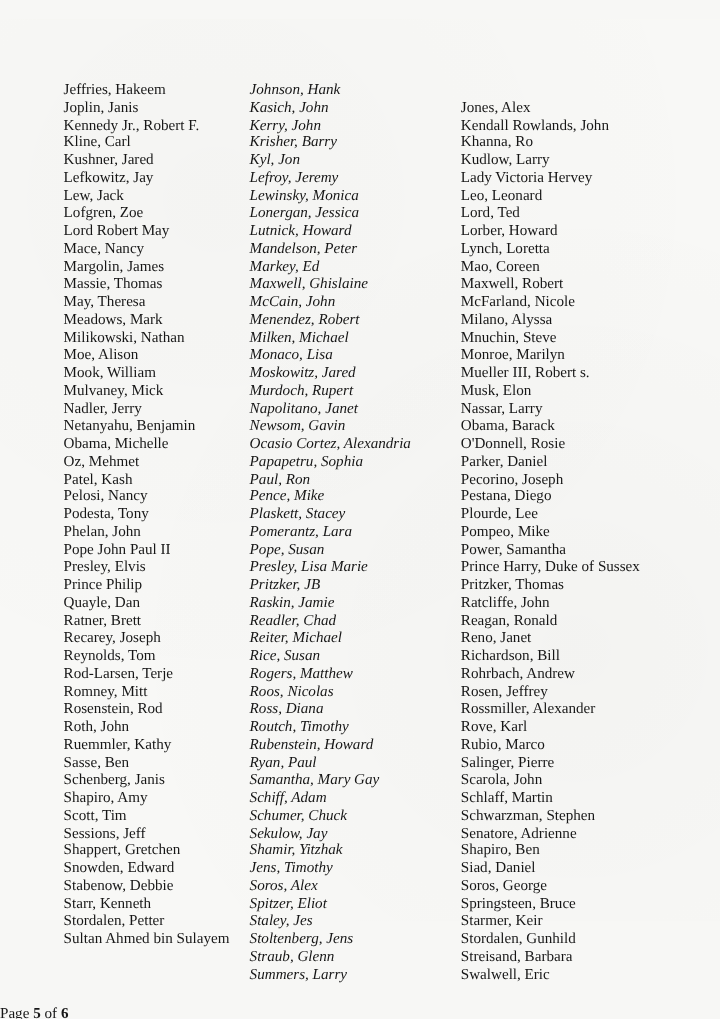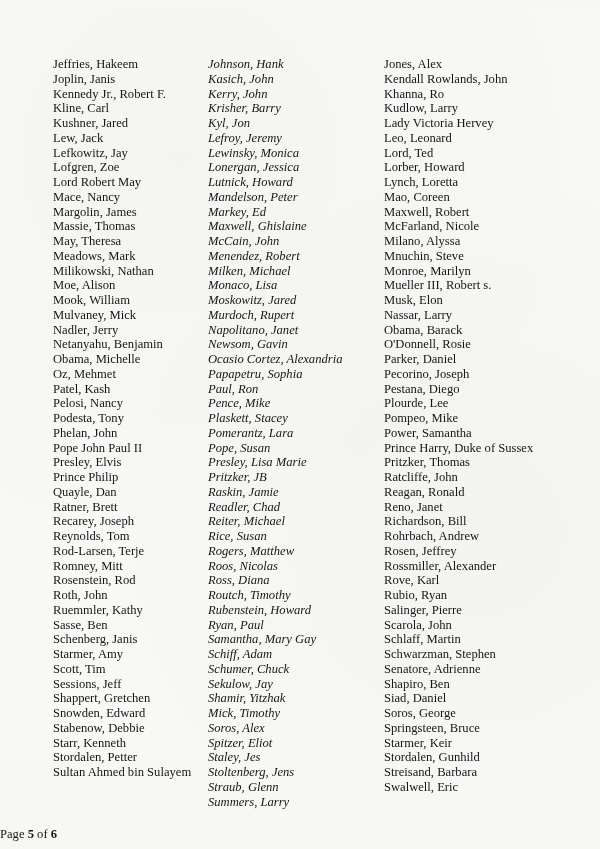--- a/index.html
+++ b/index.html
@@ -5,36 +5,36 @@
   html, body { margin: 0; padding: 0; }
   body {
     width: 600px; height: 849px;
     background: #f7f7f5;
     position: relative;
     overflow: hidden;
     font-family: "Liberation Serif", serif;
     color: #161616;
   }
   .page {
-    position: absolute; left: 0; top: 6px; width: 600px; height: 751px;
+    position: absolute; left: 0; top: 16px; width: 600px; height: 751px;
     background:
       radial-gradient(circle at 30% 20%, rgba(0,0,0,0.015), transparent 60%),
       radial-gradient(circle at 80% 70%, rgba(0,0,0,0.02), transparent 55%),
       #f8f8f6;
   }
   .columns {
     position: absolute;
     top: 51px;
     left: 53px;
     display: flex;
   }
   .col { display: flex; flex-direction: column; }
   .col-1 { width: 155px; }
   .col-2 { width: 176px; font-style: italic; }
-  .col-3 { width: 180px; }
+  .col-3 { width: 180px; justify-content: flex-end; }
   .entry {
     font-size: 12.6px;
     line-height: 14.75px;
     height: 14.75px;
     white-space: nowrap;
     letter-spacing: 0px;
   }
   .footer {
     position: absolute;
     top: 821px;
@@ -47,22 +47,22 @@
 <body>
 
 <div class="page">
   <div class="columns">
     <div class="col col-1">
         <div class="entry">Jeffries, Hakeem</div>
         <div class="entry">Joplin, Janis</div>
         <div class="entry">Kennedy Jr., Robert F.</div>
         <div class="entry">Kline, Carl</div>
         <div class="entry">Kushner, Jared</div>
+        <div class="entry">Lefkowitz, Jay</div>
         <div class="entry">Lew, Jack</div>
-        <div class="entry">Lefkowitz, Jay</div>
         <div class="entry">Lofgren, Zoe</div>
         <div class="entry">Lord Robert May</div>
         <div class="entry">Mace, Nancy</div>
         <div class="entry">Margolin, James</div>
         <div class="entry">Massie, Thomas</div>
         <div class="entry">May, Theresa</div>
         <div class="entry">Meadows, Mark</div>
         <div class="entry">Milikowski, Nathan</div>
         <div class="entry">Moe, Alison</div>
         <div class="entry">Mook, William</div>
@@ -82,21 +82,21 @@
         <div class="entry">Ratner, Brett</div>
         <div class="entry">Recarey, Joseph</div>
         <div class="entry">Reynolds, Tom</div>
         <div class="entry">Rod-Larsen, Terje</div>
         <div class="entry">Romney, Mitt</div>
         <div class="entry">Rosenstein, Rod</div>
         <div class="entry">Roth, John</div>
         <div class="entry">Ruemmler, Kathy</div>
         <div class="entry">Sasse, Ben</div>
         <div class="entry">Schenberg, Janis</div>
-        <div class="entry">Starmer, Amy</div>
+        <div class="entry">Shapiro, Amy</div>
         <div class="entry">Scott, Tim</div>
         <div class="entry">Sessions, Jeff</div>
         <div class="entry">Shappert, Gretchen</div>
         <div class="entry">Snowden, Edward</div>
         <div class="entry">Stabenow, Debbie</div>
         <div class="entry">Starr, Kenneth</div>
         <div class="entry">Stordalen, Petter</div>
         <div class="entry">Sultan Ahmed bin Sulayem</div>
       </div>
     <div class="col col-2">
@@ -137,21 +137,21 @@
         <div class="entry">Roos, Nicolas</div>
         <div class="entry">Ross, Diana</div>
         <div class="entry">Routch, Timothy</div>
         <div class="entry">Rubenstein, Howard</div>
         <div class="entry">Ryan, Paul</div>
         <div class="entry">Samantha, Mary Gay</div>
         <div class="entry">Schiff, Adam</div>
         <div class="entry">Schumer, Chuck</div>
         <div class="entry">Sekulow, Jay</div>
         <div class="entry">Shamir, Yitzhak</div>
-        <div class="entry">Mick, Timothy</div>
+        <div class="entry">Jens, Timothy</div>
         <div class="entry">Soros, Alex</div>
         <div class="entry">Spitzer, Eliot</div>
         <div class="entry">Staley, Jes</div>
         <div class="entry">Stoltenberg, Jens</div>
         <div class="entry">Straub, Glenn</div>
         <div class="entry">Summers, Larry</div>
       </div>
     <div class="col col-3">
         <div class="entry">Jones, Alex</div>
         <div class="entry">Kendall Rowlands, John</div>
@@ -182,21 +182,21 @@
         <div class="entry">Prince Harry, Duke of Sussex</div>
         <div class="entry">Pritzker, Thomas</div>
         <div class="entry">Ratcliffe, John</div>
         <div class="entry">Reagan, Ronald</div>
         <div class="entry">Reno, Janet</div>
         <div class="entry">Richardson, Bill</div>
         <div class="entry">Rohrbach, Andrew</div>
         <div class="entry">Rosen, Jeffrey</div>
         <div class="entry">Rossmiller, Alexander</div>
         <div class="entry">Rove, Karl</div>
-        <div class="entry">Rubio, Ryan</div>
+        <div class="entry">Rubio, Marco</div>
         <div class="entry">Salinger, Pierre</div>
         <div class="entry">Scarola, John</div>
         <div class="entry">Schlaff, Martin</div>
         <div class="entry">Schwarzman, Stephen</div>
         <div class="entry">Senatore, Adrienne</div>
         <div class="entry">Shapiro, Ben</div>
         <div class="entry">Siad, Daniel</div>
         <div class="entry">Soros, George</div>
         <div class="entry">Springsteen, Bruce</div>
         <div class="entry">Starmer, Keir</div>

